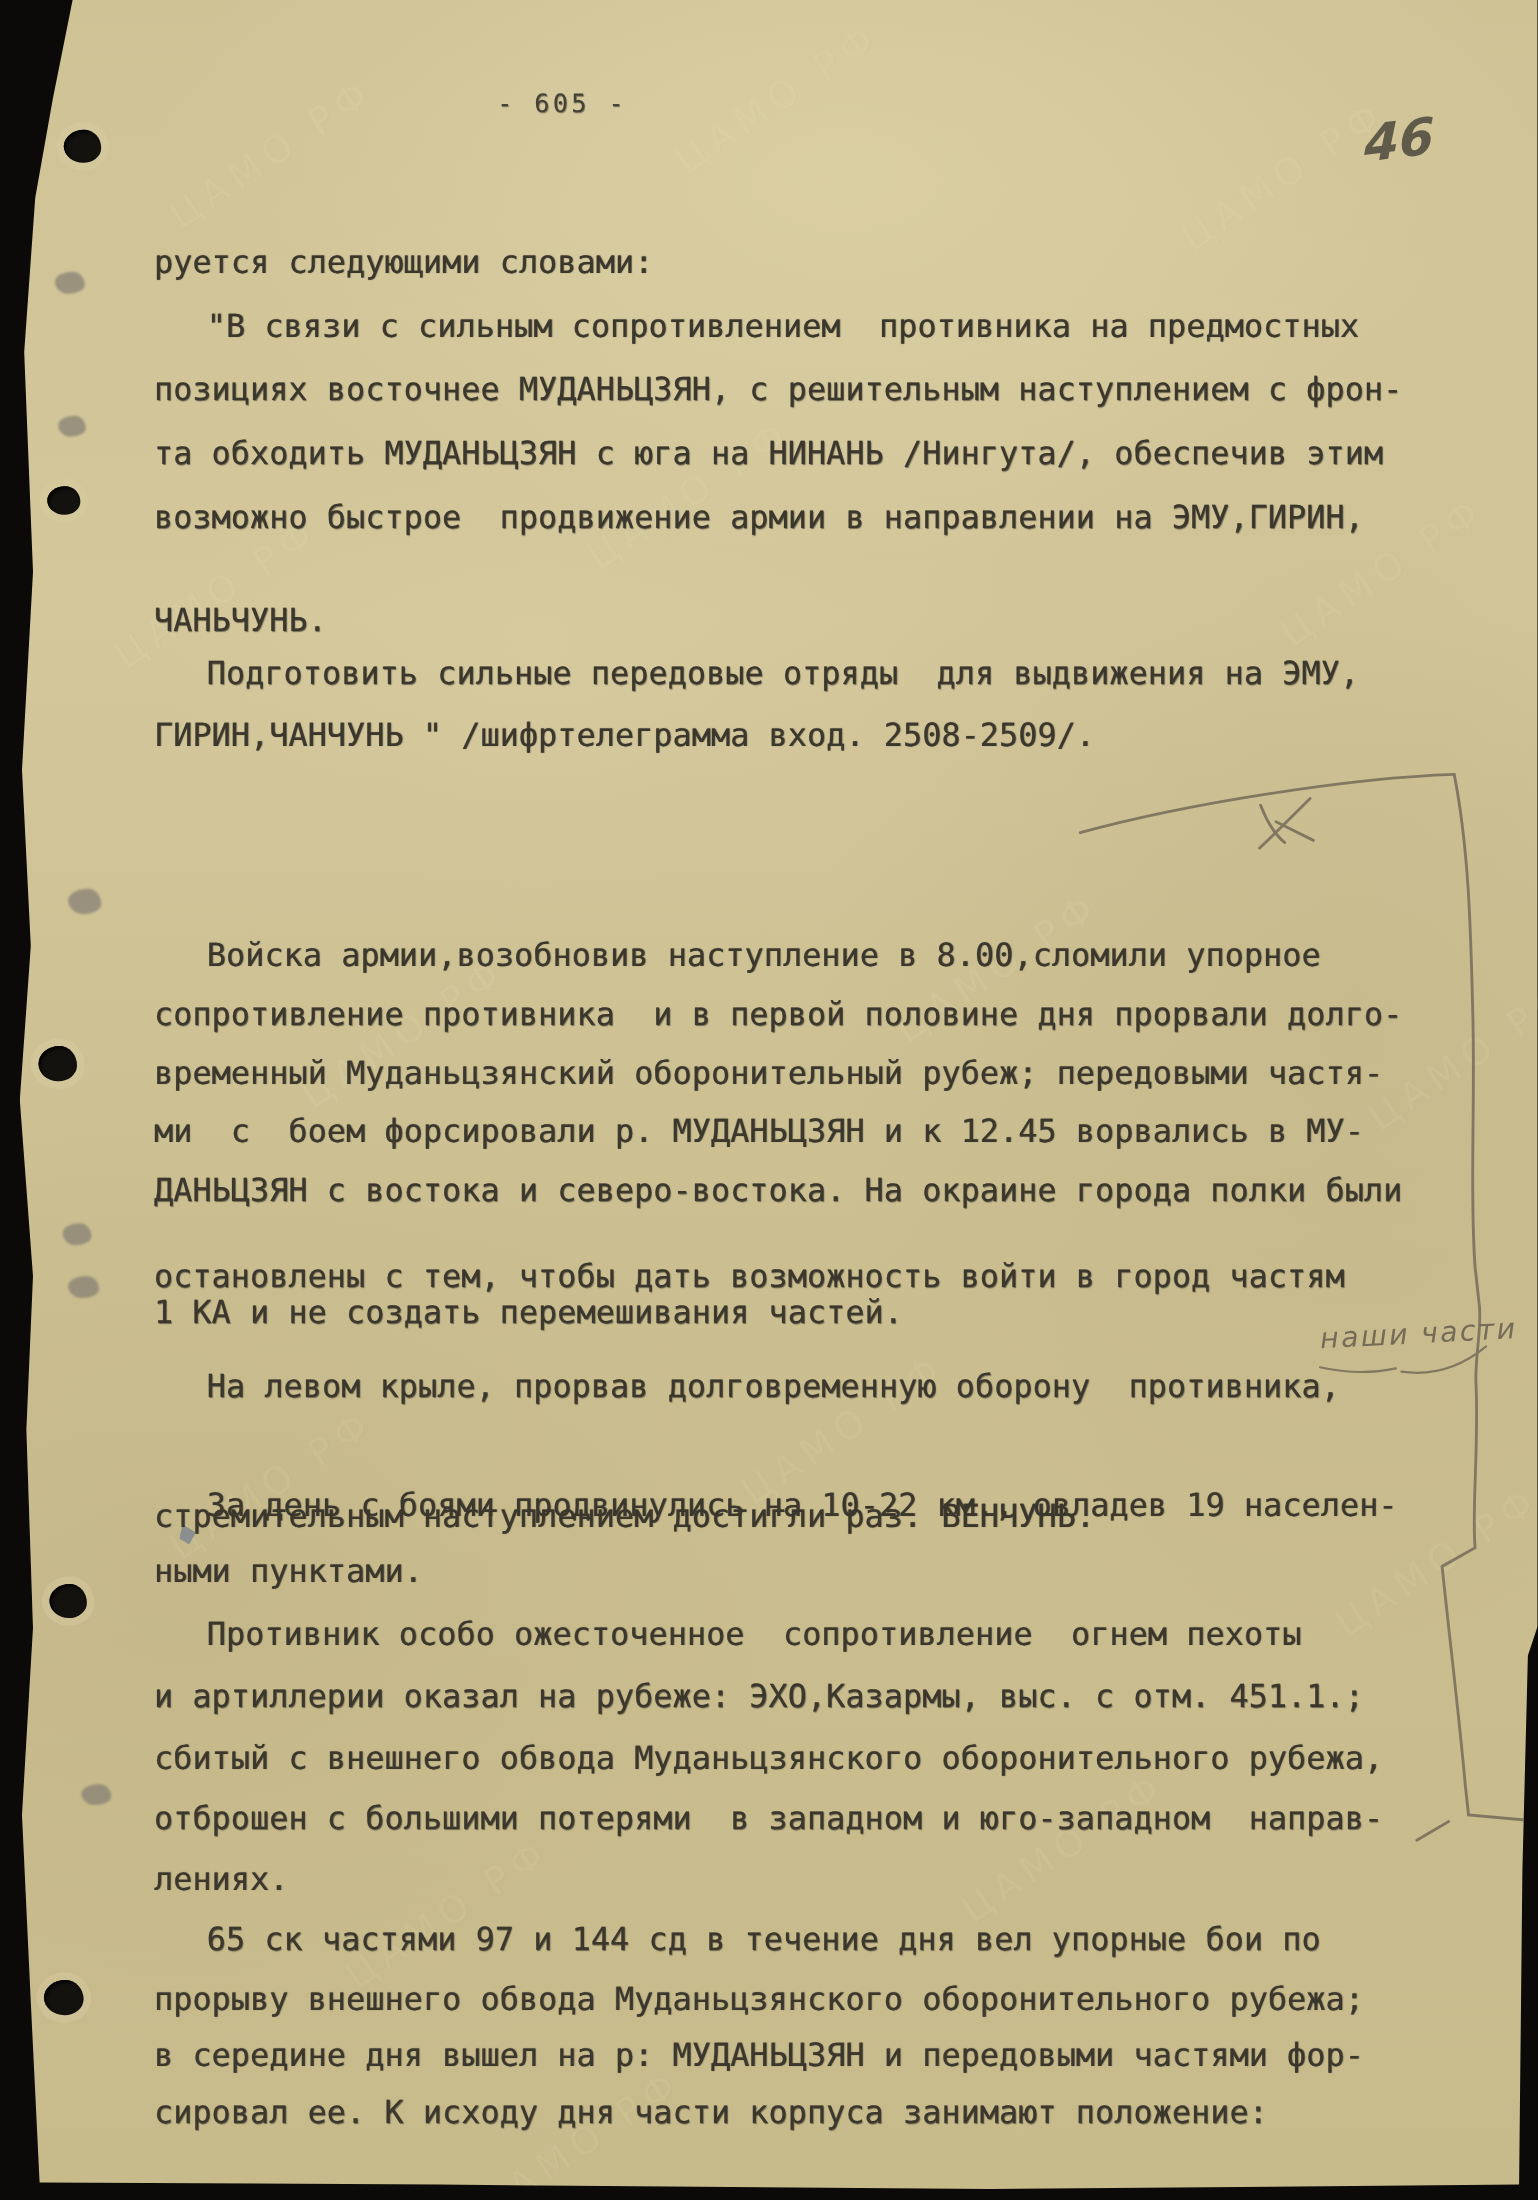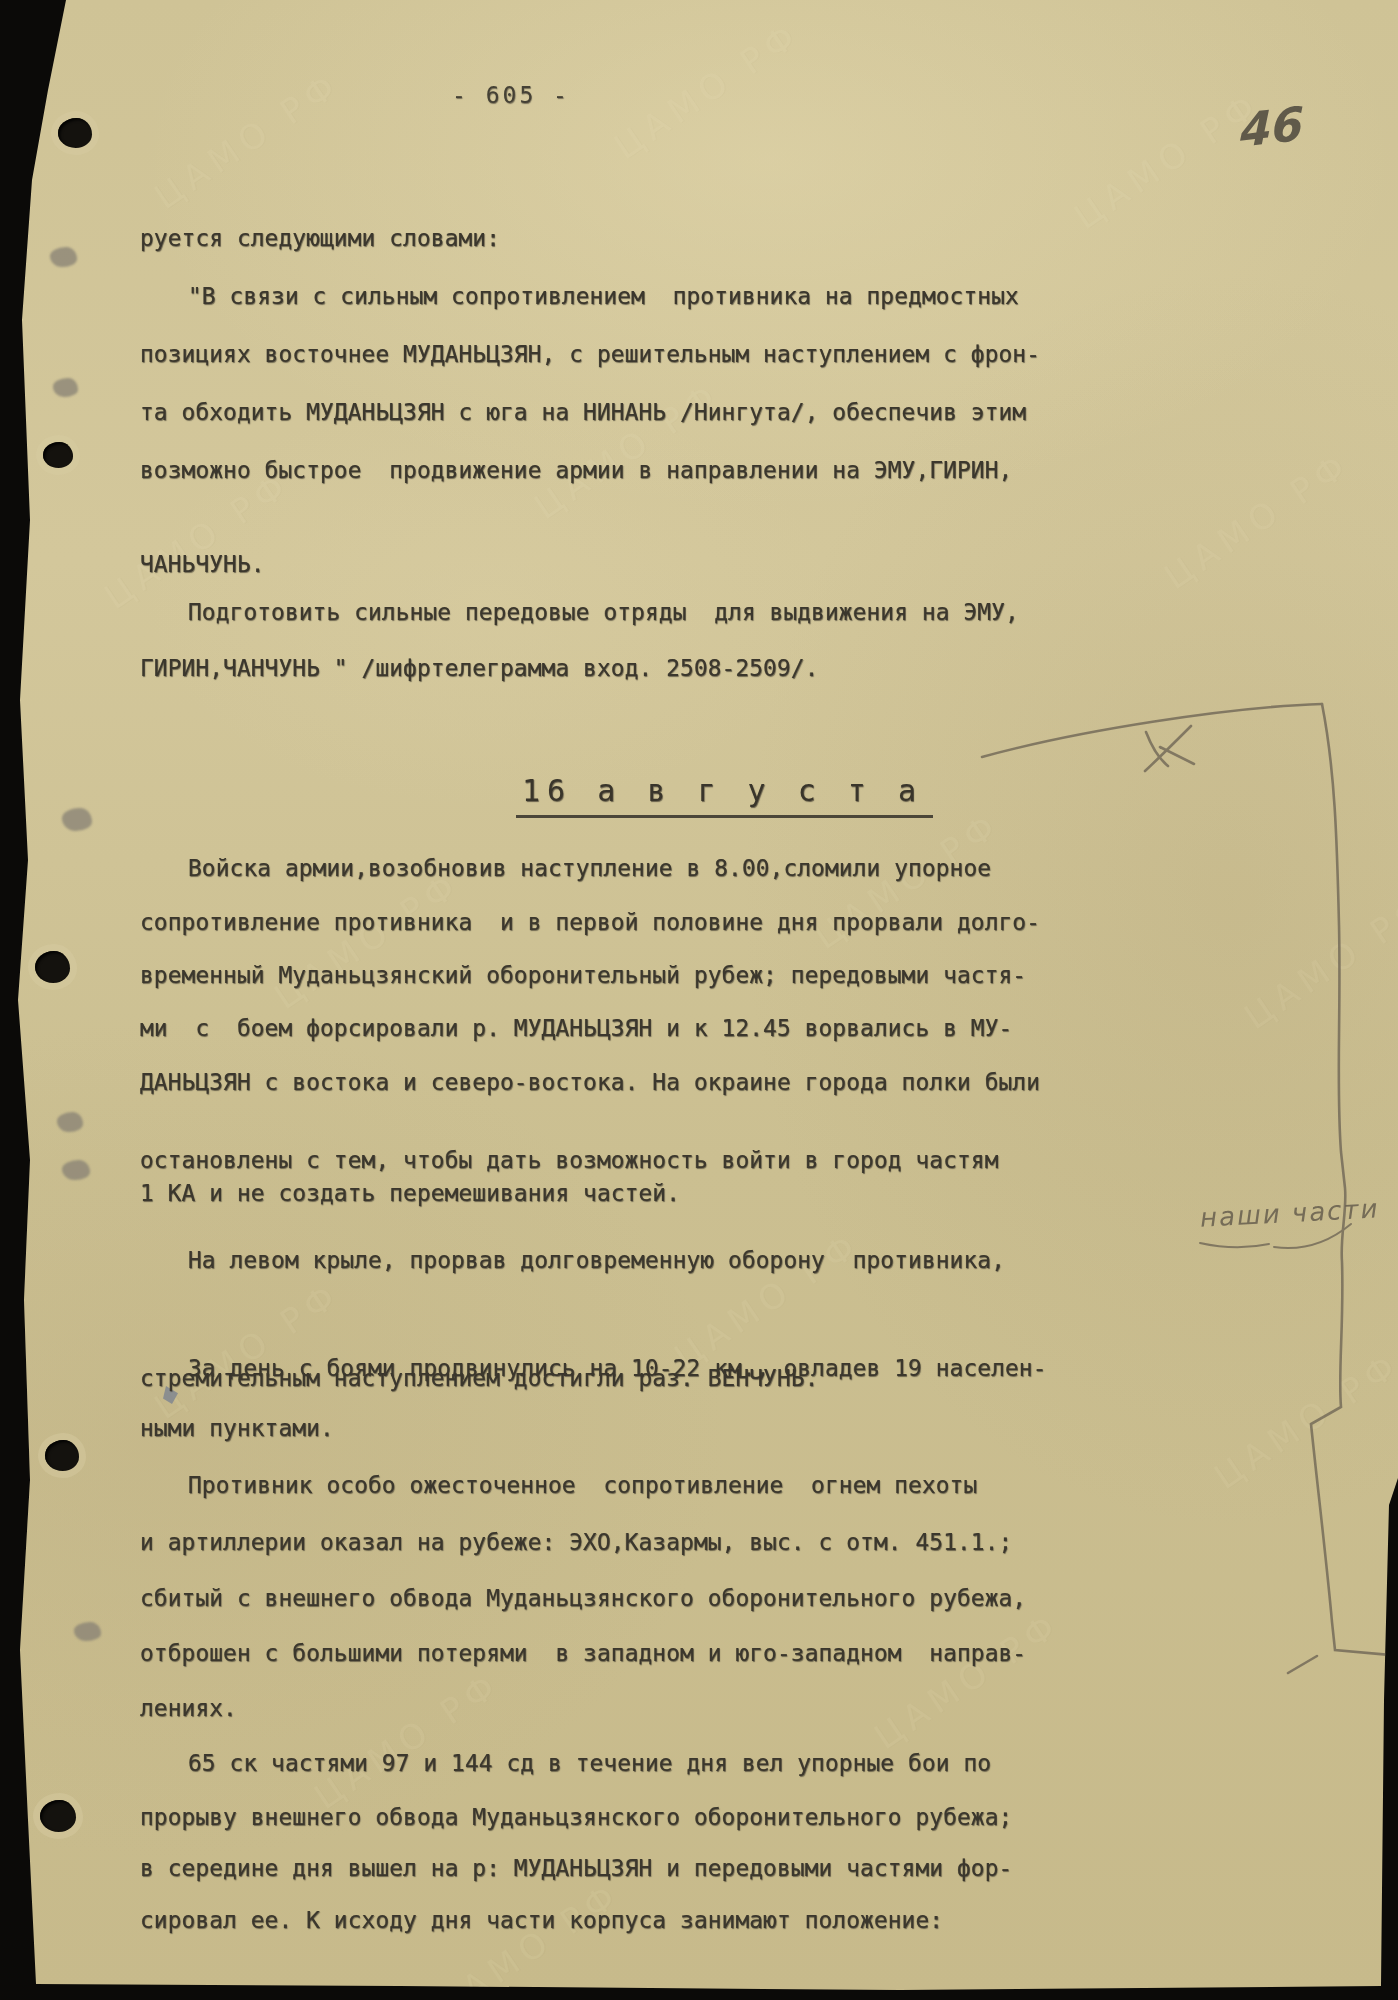--- a/index.html
+++ b/index.html
@@ -12,21 +12,21 @@
     background:
       radial-gradient(ellipse 900px 500px at 55% 8%, rgba(234,223,182,.38), transparent 70%),
       radial-gradient(ellipse 700px 900px at 88% 45%, rgba(173,157,112,.22), transparent 70%),
       radial-gradient(ellipse 800px 600px at 12% 72%, rgba(186,171,126,.28), transparent 70%),
       radial-gradient(ellipse 500px 300px at 35% 30%, rgba(222,210,168,.25), transparent 70%),
       linear-gradient(180deg,#cfc396 0%,#d3c79b 28%,#cbbf91 58%,#c7ba8b 100%);
   }
   .wm{position:absolute;color:#f0e7c3;opacity:.10;font-family:"DejaVu Sans",sans-serif;
       font-size:34px;letter-spacing:7px;transform:rotate(-34deg);white-space:nowrap;
       text-shadow:1px 1px 0 rgba(120,108,70,.25);}
-  .line{position:absolute;white-space:pre;font-size:23px;line-height:40px;color:#3b372d;
+  .line{position:absolute;white-space:pre;font-size:29px;line-height:40px;color:#3b372d;
         text-shadow:0.6px 0.6px 1px rgba(58,53,43,.65), -0.3px 0 0.6px rgba(58,53,43,.4);}
   .pageno{position:absolute;left:452px;top:82px;font-size:23px;letter-spacing:3px;color:#454135;
         text-shadow:0.6px 0.6px 1px rgba(58,53,43,.6);}
   .heading{position:absolute;left:516px;top:773px;font-size:30px;letter-spacing:7px;color:#39352b;
         padding:0 10px 7px 6px;border-bottom:3px solid rgba(52,48,40,.85);
         text-shadow:0.7px 0.7px 1px rgba(58,53,43,.7);white-space:pre;}
   .folio{position:absolute;left:1240px;top:100px;font-family:"DejaVu Sans",sans-serif;
         font-size:46px;font-weight:600;font-style:italic;color:#4d483d;opacity:.85;
         transform:rotate(-7deg) skewX(-8deg);}
   .margin-note{position:absolute;left:1200px;top:1198px;font-family:"DejaVu Sans",sans-serif;
@@ -70,21 +70,20 @@
     <div class="hole" style="left:35px;top:951px;width:35px;height:32px"></div>
     <div class="smudge" style="left:57px;top:1112px;width:26px;height:20px"></div>
     <div class="smudge" style="left:62px;top:1160px;width:28px;height:20px"></div>
     <div class="hole" style="left:45px;top:1440px;width:34px;height:31px"></div>
     <div class="smudge" style="left:74px;top:1622px;width:27px;height:19px"></div>
     <div class="hole" style="left:40px;top:1800px;width:36px;height:32px"></div>
     <div class="speck" style="left:163px;top:1386px;width:15px;height:18px"></div>
 
     <div class="pageno">- 605 -</div>
     <div class="folio">46</div>
-    <div class="heading">16 а в г у с т а</div>
     <div id="text-layer">
         <div class="line" style="left: 140px; top: 218px;">руется следующими словами:</div>
         <div class="line" style="left: 188px; top: 276px;">"В связи с сильным сопротивлением  противника на предмостных</div>
         <div class="line" style="left: 140px; top: 334px;">позициях восточнее МУДАНЬЦЗЯН, с решительным наступлением с фрон-</div>
         <div class="line" style="left: 140px; top: 392px;">та обходить МУДАНЬЦЗЯН с юга на НИНАНЬ /Нингута/, обеспечив этим</div>
         <div class="line" style="left: 140px; top: 450px;">возможно быстрое  продвижение армии в направлении на ЭМУ,ГИРИН,</div>
         <div class="line" style="left: 140px; top: 508px; margin-top: 36px;">ЧАНЬЧУНЬ.</div>
         <div class="line" style="left: 188px; top: 592px;">Подготовить сильные передовые отряды  для выдвижения на ЭМУ,</div>
         <div class="line" style="left: 140px; top: 648px;">ГИРИН,ЧАНЧУНЬ " /шифртелеграмма вход. 2508-2509/.</div>
         <div class="line" style="left: 188px; top: 848px;">Войска армии,возобновив наступление в 8.00,сломили упорное</div>

